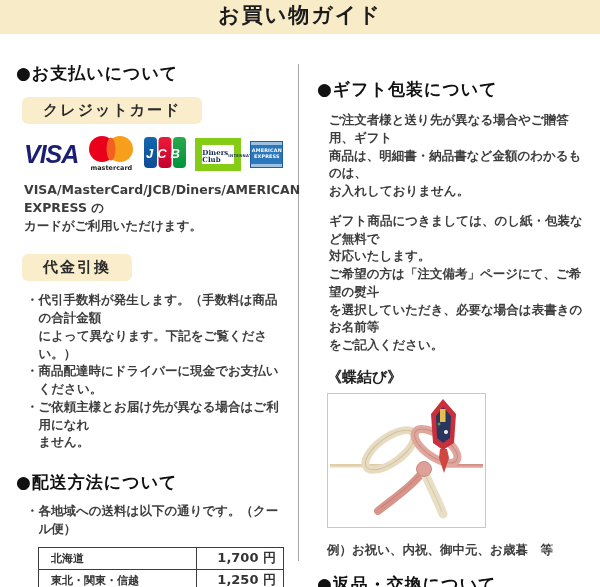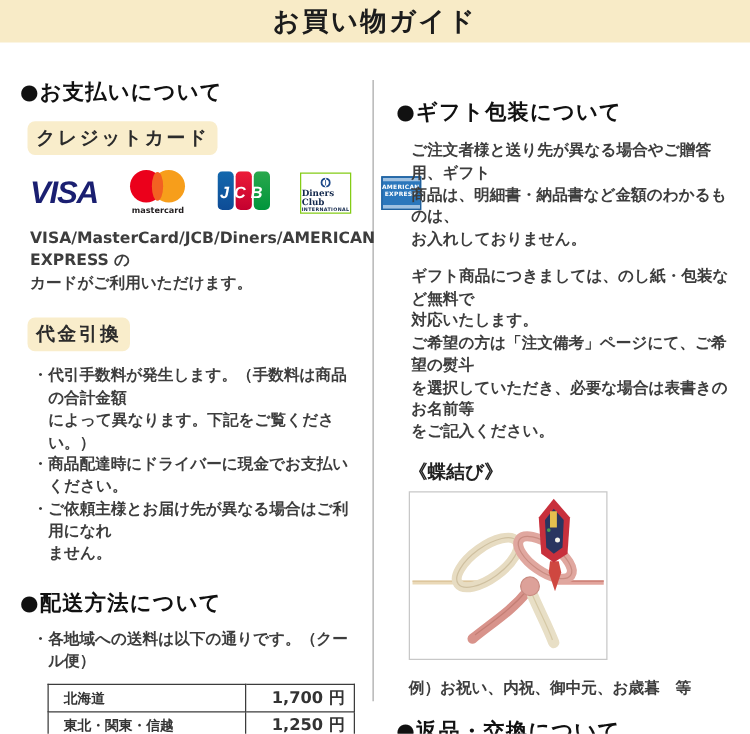--- a/index.html
+++ b/index.html
@@ -2,46 +2,46 @@
 <html><head>
 <meta charset="utf-8">
 <style>
   html,body{margin:0;padding:0;background:#ffffff;}
   body{width:600px;height:587px;position:relative;overflow:hidden;
        font-family:"DejaVu Sans","Liberation Sans",sans-serif;color:#3d3d3d;}
 
   
   .header-band{position:absolute;left:0;top:0;width:600px;height:34px;background:#f8ebc7;}
   .header-title{width:100%;text-align:center;line-height:34px;font-size:21px;font-weight:bold;
-       color:#1c1c1c;font-family:Liberation Serif, serif;letter-spacing:2px;border-radius:12px;}
+       color:#1c1c1c;font-family:Liberation Mono, monospace;letter-spacing:2px;border-radius:12px;}
 
   
   .col-left{position:absolute;left:16px;top:48px;width:272px;}
   .col-right{position:absolute;left:317px;top:64px;width:270px;}
   .divider{position:absolute;left:298px;top:64px;width:1px;height:497px;background:#a8a8a8;}
 
   h2.section{margin:14px 0 0 0;font-size:17px;font-weight:bold;color:#111;
        font-family:"DejaVu Serif","Liberation Serif",serif;letter-spacing:1px;}
   .tag{display:inline-block;margin:12px 0 0 6px;background:#f9edcb;border-radius:6px;
-       padding:4px 7px;font-size:15px;font-weight:bold;color:#2b2b2b;letter-spacing:2px;}
+       padding:4px 21px;font-size:15px;font-weight:bold;color:#2b2b2b;letter-spacing:2px;}
   .pre{white-space:pre-line;}
   .body-text{font-size:12.5px;font-weight:bold;line-height:1.42;color:#3d3d3d;}
   .bullet{padding-left:1em;text-indent:-1em;}
   .cards-note{margin:9px 0 0 8px;}
   .bullets{margin:10px 0 17px 10px;}
   .intro{margin:8px 0 0 10px;}
 
   
-  .cards{display:flex;align-items:center;gap:24px;margin:12px 0 0 8px;height:36px;}
+  .cards{display:flex;align-items:center;gap:9px;margin:12px 0 0 8px;height:36px;}
   .visa{font-style:italic;font-weight:bold;font-size:25px;color:#1a1f71;letter-spacing:-1px;
         font-family:"Liberation Sans",sans-serif;}
   .mc{display:flex;flex-direction:column;align-items:center;line-height:1;}
   .mc-text{font-size:6.5px;font-weight:bold;color:#231f20;margin-top:1px;}
-  .diners{width:46px;height:33px;background:#fff;border:1px solid #84cc16;box-sizing:border-box;
-        display:flex;flex-direction:column;align-items:center;justify-content:flex-start;padding-top:3px;}
+  .diners{width:46px;height:33px;background:#fff;border:7px solid #84cc16;box-sizing:border-box;
+        display:flex;flex-direction:row;align-items:center;justify-content:flex-start;padding-top:3px;}
   .diners-name{font-size:7px;font-weight:bold;color:#13284c;line-height:1;margin-top:1px;
         font-family:"DejaVu Serif","Liberation Serif",serif;}
   .diners-sub{font-size:3.8px;font-weight:bold;color:#13284c;letter-spacing:.3px;line-height:1;margin-top:1px;}
   .amex{width:33px;height:27px;background:#2b77bc;border:1px solid #1f5f9b;box-sizing:border-box;
         display:flex;flex-direction:column;align-items:center;justify-content:center;gap:1px;
         box-shadow:inset 0 3px 0 rgba(255,255,255,.55), inset 0 -3px 0 rgba(255,255,255,.55);}
   .amex span{font-size:4.8px;font-weight:bold;color:#fff;letter-spacing:.2px;line-height:1;}
 
   
   table.ship{border-collapse:collapse;margin:9px 0 0 22px;}

